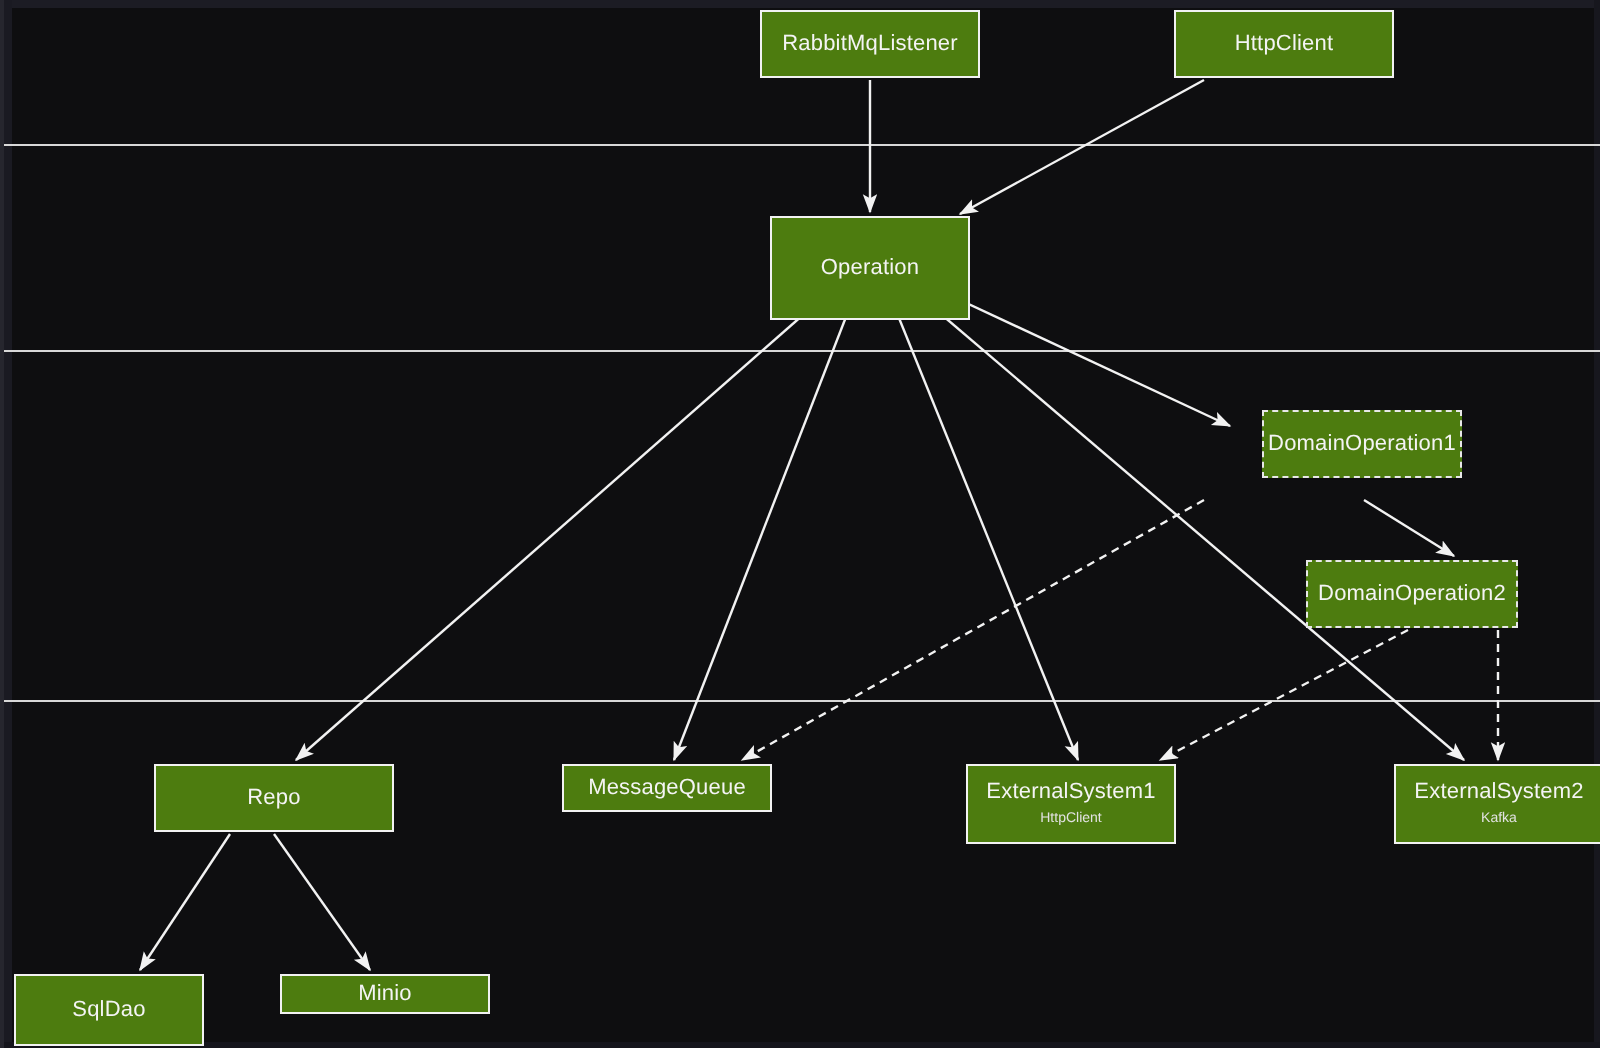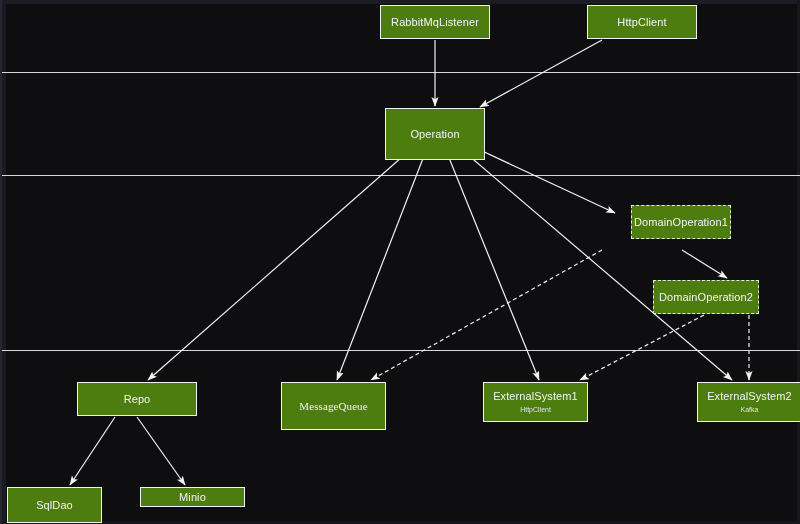--- a/index.html
+++ b/index.html
@@ -134,21 +134,21 @@
       </div>
       <div class="node dashed" style="left: 590px; top: 205px; width: 100px; height: 34px; margin-left: 39px;">
         <div class="title">DomainOperation1</div>
       </div>
       <div class="node dashed" style="left: 651px; top: 280px; width: 106px; height: 34px;">
         <div class="title">DomainOperation2</div>
       </div>
       <div class="node" style="left: 75px; top: 382px; width: 120px; height: 34px;">
         <div class="title">Repo</div>
       </div>
-      <div class="node" style="left: 279px; top: 382px; width: 105px; height: 48px; font-family: Liberation Serif, serif;">
+      <div class="node" style="left: 279px; top: 382px; width: 105px; height: 24px;">
         <div class="title">MessageQueue</div>
       </div>
       <div class="node" style="left: 481px; top: 382px; width: 105px; height: 40px;">
         <div class="title">ExternalSystem1</div>
         <div class="subtitle">HttpClient</div>
       </div>
       <div class="node" style="left: 695px; top: 382px; width: 105px; height: 40px;">
         <div class="title">ExternalSystem2</div>
         <div class="subtitle">Kafka</div>
       </div>

